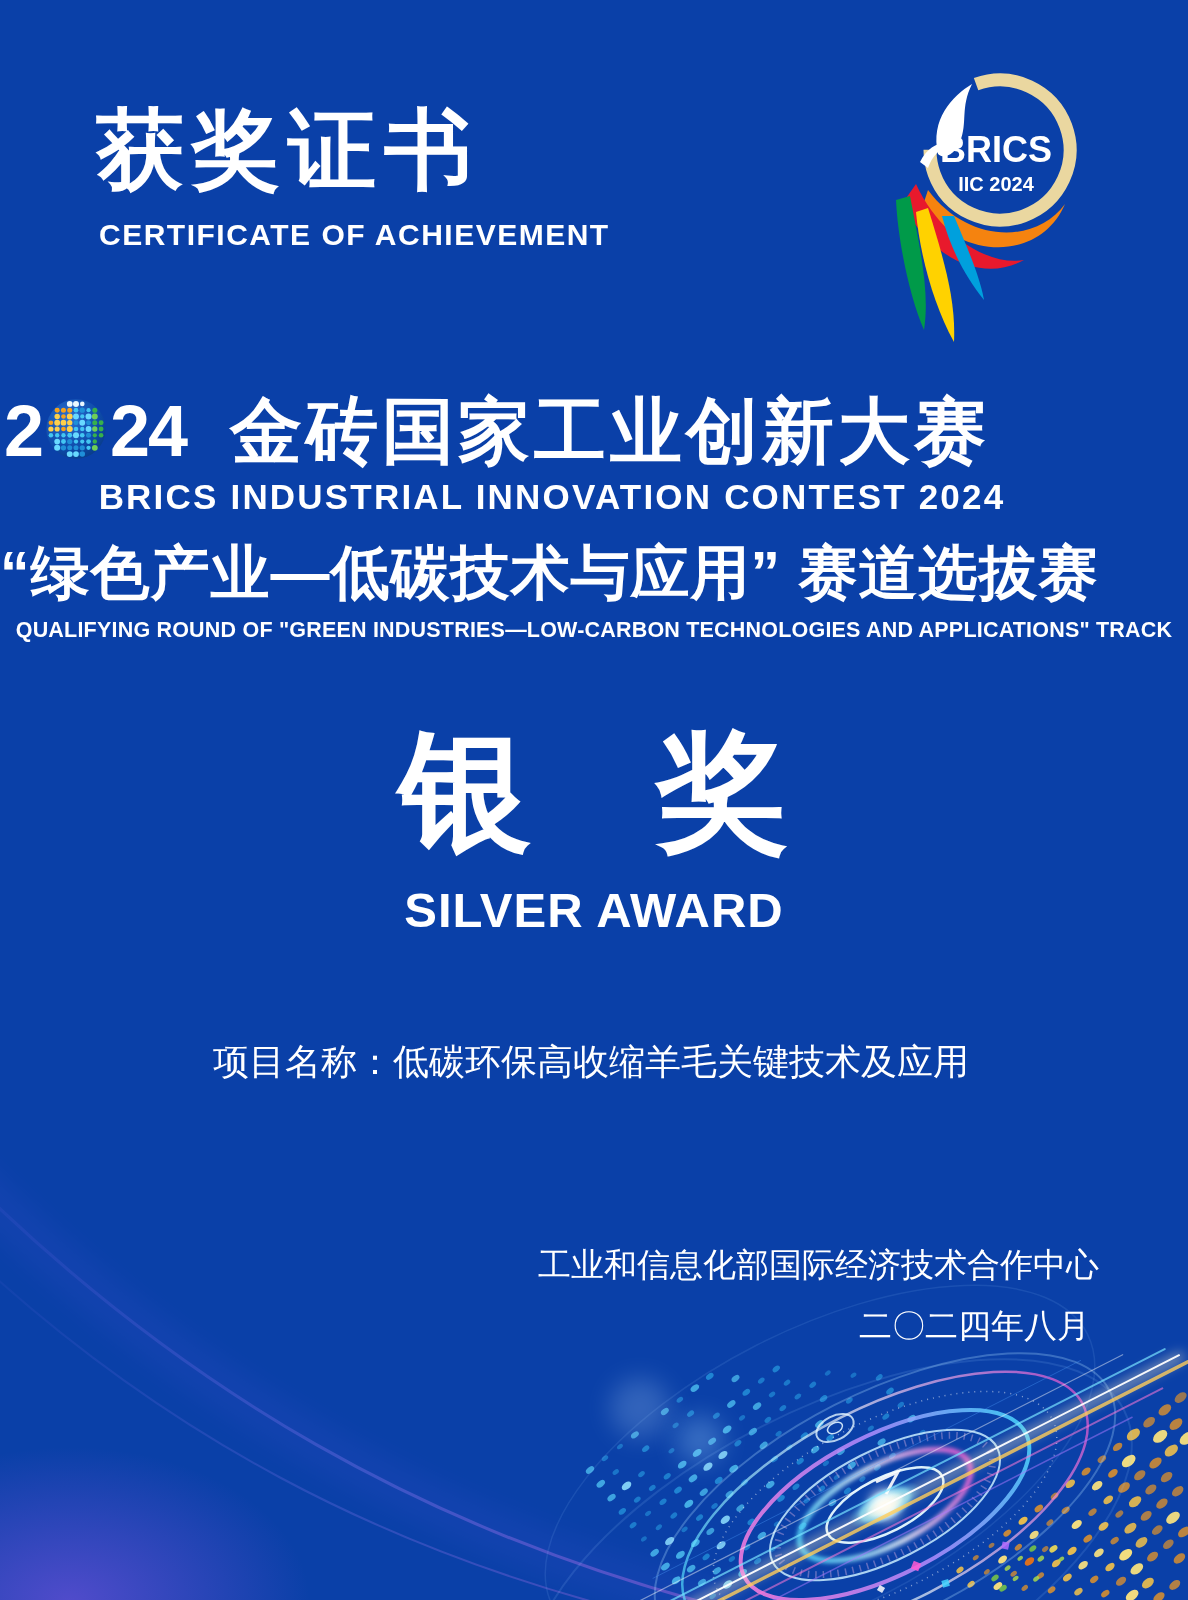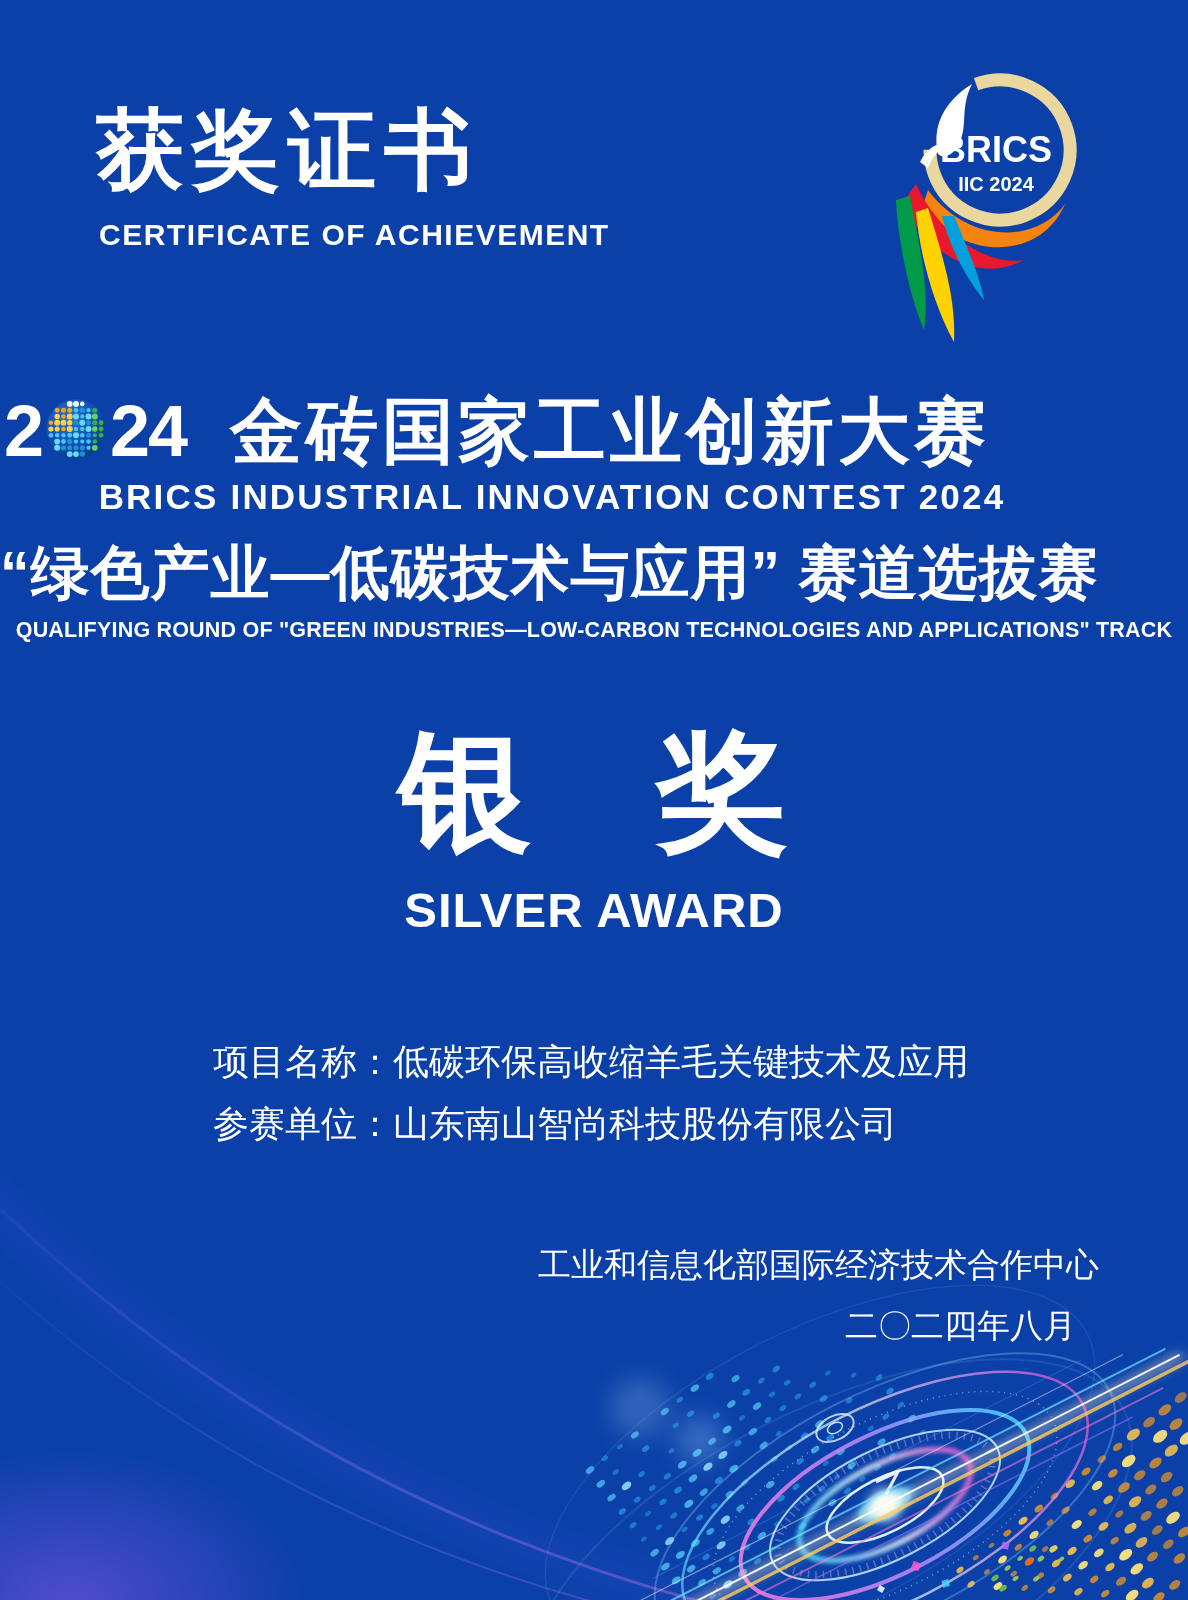--- a/index.html
+++ b/index.html
@@ -26,21 +26,21 @@
   
   .aw-cn{left:0;top:722px;width:1188px;text-align:center;font-family:"DejaVu Serif","Liberation Serif",serif;
          font-size:132px;font-weight:700;line-height:1.05;}
   .aw-cn span{display:inline-block;letter-spacing:0.95em;padding-left:0.95em;}
   .aw-en{left:0;top:882px;width:1188px;text-align:center;font-size:49px;font-weight:800;letter-spacing:1px;}
   
   .details{left:213px;top:1040px;font-size:36px;font-weight:500;line-height:1.2;}
   .details .row{margin-bottom:19px;white-space:nowrap;}
   
   .issuer{right:89px;top:1243px;font-size:33px;font-weight:500;white-space:nowrap;}
-  .date{right:112px;top:1304px;font-size:33px;font-weight:500;white-space:nowrap;}
+  .date{right:98px;top:1304px;font-size:33px;font-weight:500;white-space:nowrap;}
   .fg{z-index:2;}
   .deco{left:0;top:1140px;z-index:1;}
 </style>
 </head>
 <body>
 
 <div class="cert" style="background: rgb(10, 64, 168);">
 
   <div class="abs h-cn fg">获奖证书</div>
   <div class="abs h-en fg">CERTIFICATE OF ACHIEVEMENT</div>
@@ -149,21 +149,20 @@
   <div class="abs t-en fg">BRICS INDUSTRIAL INNOVATION CONTEST 2024</div>
 
   <div class="abs trk-cn fg">“绿色产业—低碳技术与应用” 赛道选拔赛</div>
   <div class="abs trk-en fg">QUALIFYING ROUND OF "GREEN INDUSTRIES—LOW-CARBON TECHNOLOGIES AND APPLICATIONS" TRACK</div>
 
   <div class="abs aw-en fg">SILVER AWARD</div>
   <div class="abs aw-cn fg"><span>银奖</span></div>
 
   <div class="abs details fg">
     <div class="row"><span>项目名称：</span><span>低碳环保高收缩羊毛关键技术及应用</span></div>
-    <div class="row"><span>参赛单位：</span><span>山东南山智尚科技股份有限公司</span></div>
   </div>
 
   <div class="abs issuer fg">工业和信息化部国际经济技术合作中心</div>
   <div class="abs date fg">二〇二四年八月</div>
 
   <svg class="abs deco" width="1188" height="460" viewBox="0 0 1188 460">
     <defs>
       <filter id="b2" x="-40%" y="-40%" width="180%" height="180%">
           <feGaussianBlur stdDeviation="2"></feGaussianBlur>
         </filter>

